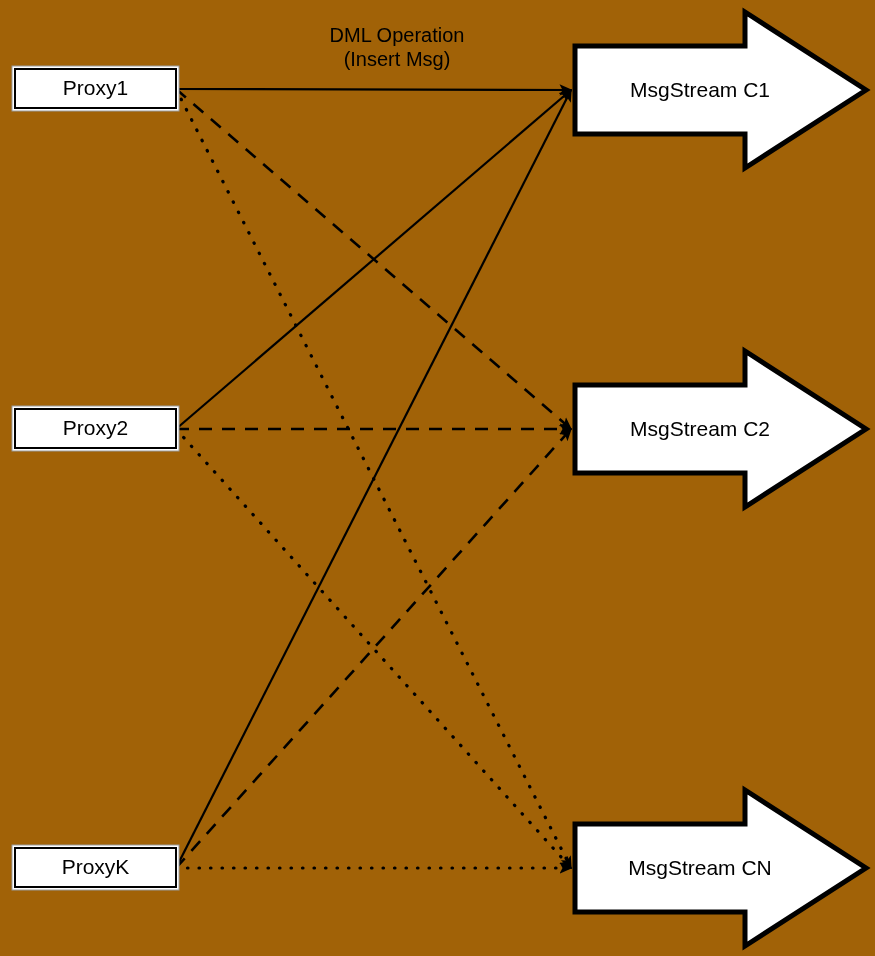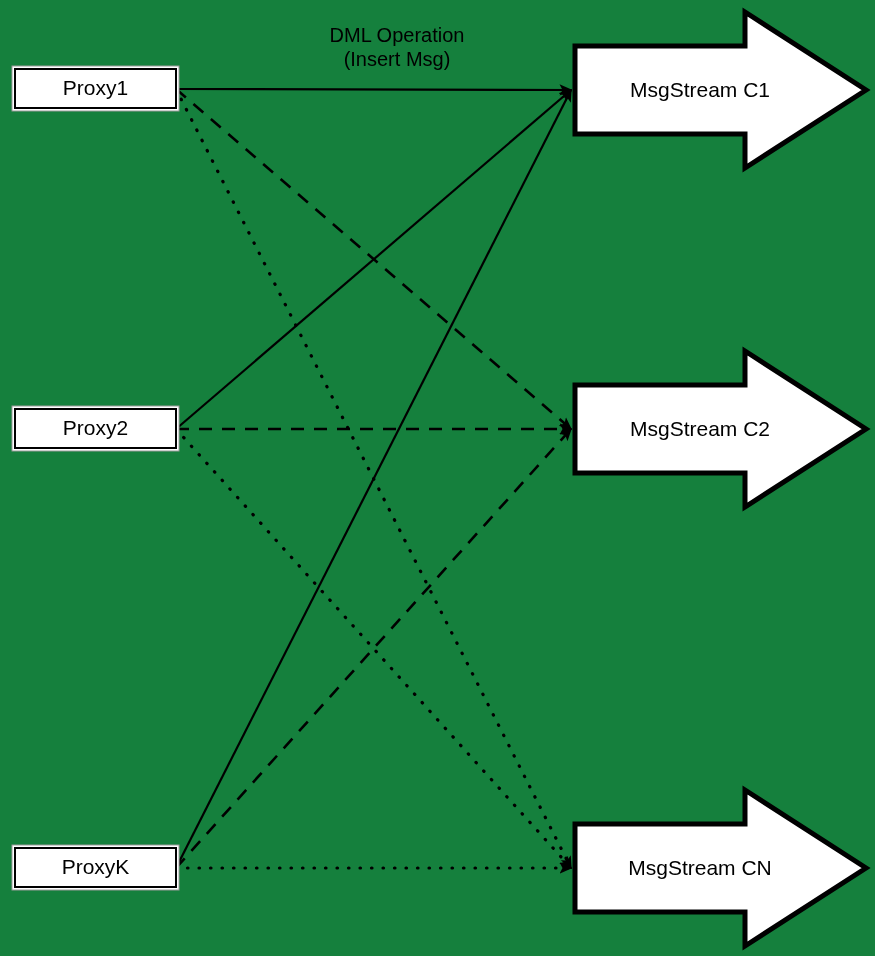--- a/index.html
+++ b/index.html
@@ -7,21 +7,21 @@
     padding: 0;
     background: #ffffff;
   }
   body {
     font-family: "Liberation Sans", sans-serif;
   }
   #canvas {
     position: relative;
     width: 875px;
     height: 956px;
-    background: #15803d;
+    background: #a16207;
     overflow: hidden;
   }
   #diagram-svg {
     position: absolute;
     left: 0;
     top: 0;
     width: 875px;
     height: 956px;
   }
   .node-label {

